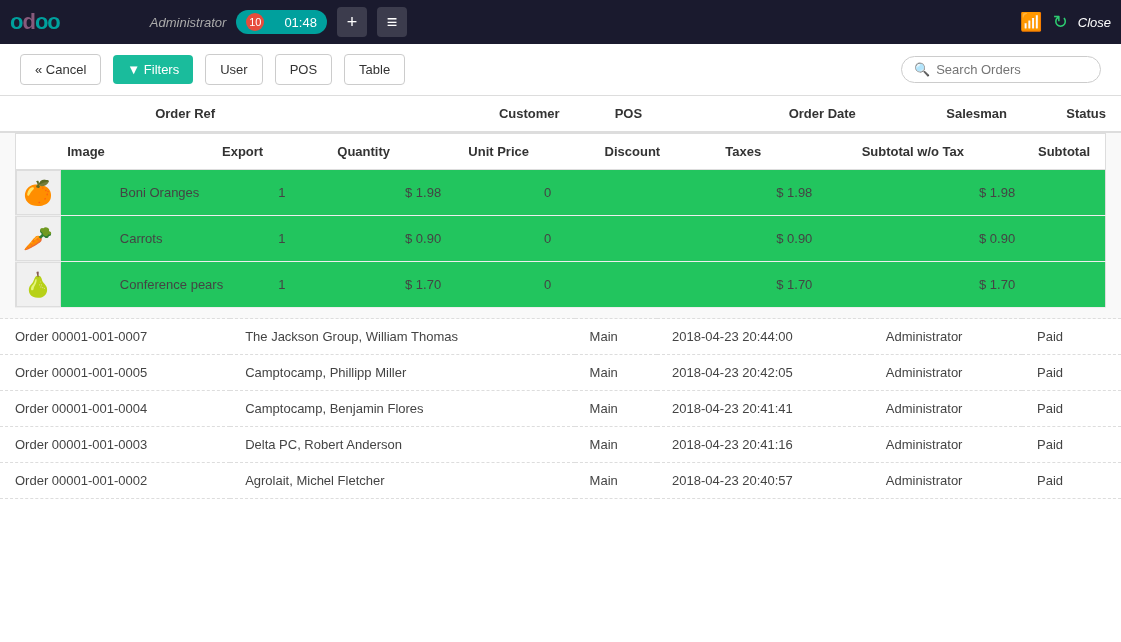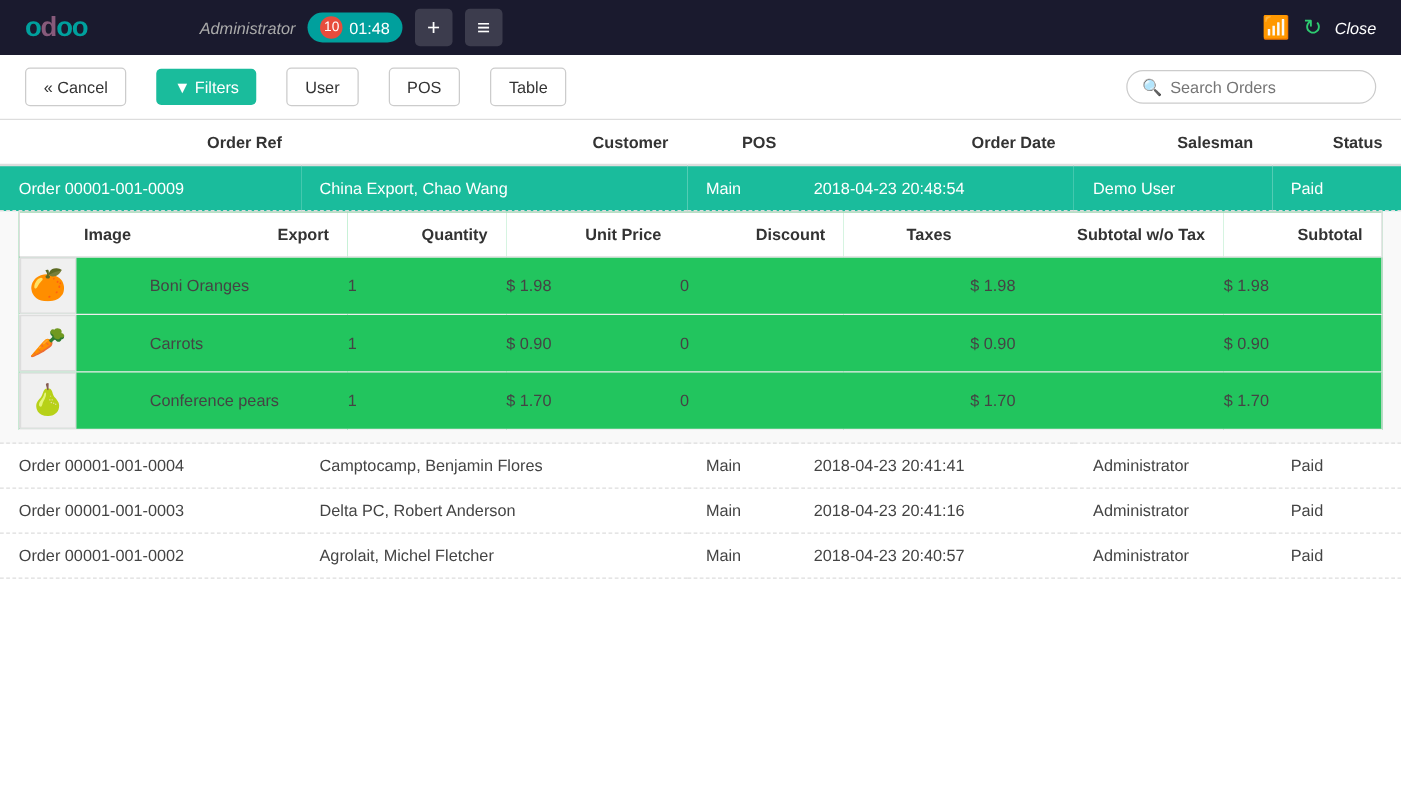--- a/index.html
+++ b/index.html
@@ -4,21 +4,21 @@
   <style>
     * { box-sizing: border-box; margin: 0; padding: 0; }
     body { font-family: Arial, sans-serif; font-size: 13px; background: #f5f5f5; width: 1121px; min-height: 642px; overflow-x: hidden; }
 
     
     .topbar {
       background: #1a1a2e;
       height: 44px;
       display: flex;
       align-items: center;
-      padding: 0 20px;
+      padding: 0 10px;
       gap: 10px;
     }
     .odoo-logo {
       font-size: 22px;
       font-weight: bold;
       color: #875a7b;
       letter-spacing: -1px;
     }
     .odoo-logo span { color: #00a09d; }
     .admin-label {
@@ -28,21 +28,21 @@
       margin-left: 80px;
     }
     .tab-pill {
       background: #00a09d;
       color: white;
       border-radius: 12px;
       padding: 3px 10px;
       font-size: 13px;
       display: flex;
       align-items: center;
-      gap: 5px;
+      gap: 20px;
     }
     .tab-num {
       background: #e74c3c;
       color: white;
       border-radius: 50%;
       width: 18px;
       height: 18px;
       font-size: 11px;
       display: flex;
       align-items: center;
@@ -81,21 +81,21 @@
     }
 
     
     .main { background: white; min-height: 598px; }
 
     
     .toolbar {
       display: flex;
       align-items: center;
       padding: 10px 20px;
-      gap: 24px;
+      gap: 12px;
       background: white;
       border-bottom: 1px solid #ddd;
     }
     .cancel-btn {
       background: white;
       border: 1px solid #ccc;
       border-radius: 4px;
       padding: 7px 14px;
       font-size: 13px;
       cursor: pointer;
@@ -251,28 +251,20 @@
       <tr>
         <th>Order Ref</th>
         <th>Customer</th>
         <th>POS</th>
         <th>Order Date</th>
         <th>Salesman</th>
         <th>Status</th>
       </tr>
     </thead>
     <tbody id="orders-tbody">
-    <tr class="selected-row">
-    <td>Order 00001-001-0009</td>
-    <td>China Export, Chao Wang</td>
-    <td>Main</td>
-    <td>2018-04-23 20:48:54</td>
-    <td>Demo User</td>
-    <td>Paid</td>
-  </tr>
         <tr class="expanded-container" style="background: rgb(249, 249, 249);">
           <td colspan="6" style="padding: 10px 15px;">
             <table class="product-sub-table">
       <thead>
         <tr>
           <th>Image</th>
           <th>Export</th>
           <th>Quantity</th>
           <th>Unit Price</th>
           <th>Discount</th>
@@ -320,20 +312,36 @@
             <td></td>
             <td>$ 1.70</td>
             <td>$ 1.70</td>
           </tr>
 
       </tbody>
     </table>
           </td>
         </tr>
         <tr>
+    <td>Order 00001-001-0007</td>
+    <td>The Jackson Group, William Thomas</td>
+    <td>Main</td>
+    <td>2018-04-23 20:44:00</td>
+    <td>Administrator</td>
+    <td>Paid</td>
+  </tr>
+        <tr>
+    <td>Order 00001-001-0005</td>
+    <td>Camptocamp, Phillipp Miller</td>
+    <td>Main</td>
+    <td>2018-04-23 20:42:05</td>
+    <td>Administrator</td>
+    <td>Paid</td>
+  </tr>
+        <tr>
     <td>Order 00001-001-0004</td>
     <td>Camptocamp, Benjamin Flores</td>
     <td>Main</td>
     <td>2018-04-23 20:41:41</td>
     <td>Administrator</td>
     <td>Paid</td>
   </tr>
         <tr>
     <td>Order 00001-001-0003</td>
     <td>Delta PC, Robert Anderson</td>

